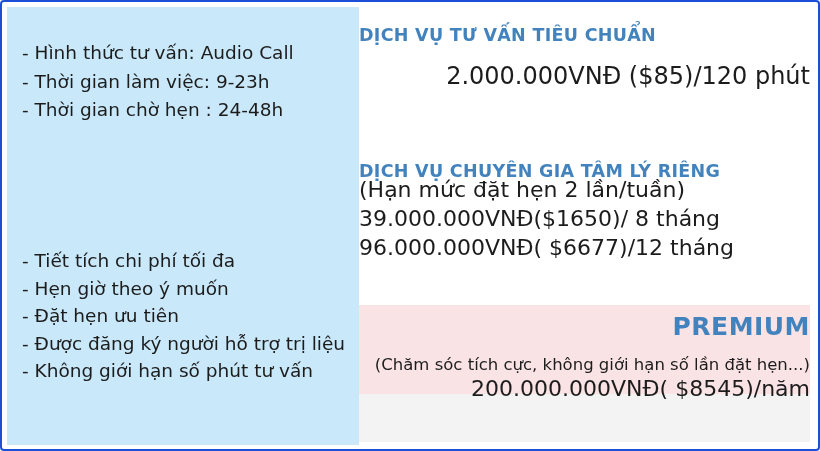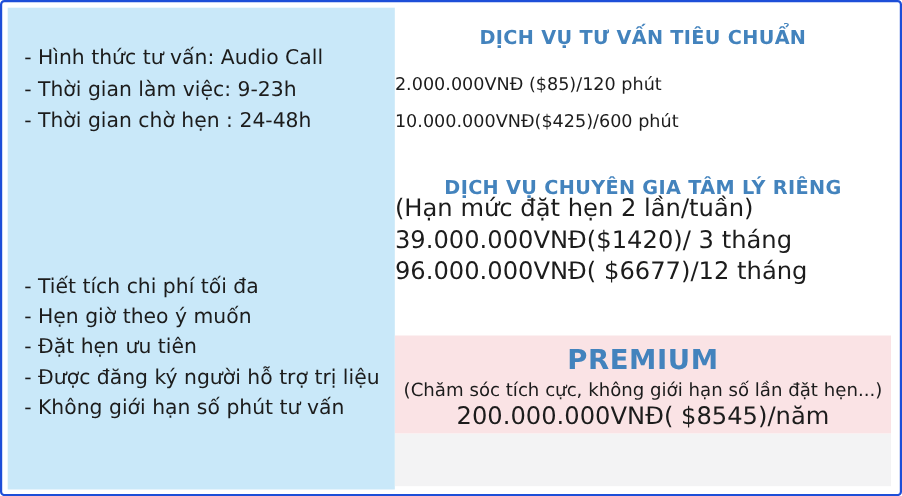--- a/index.html
+++ b/index.html
@@ -37,54 +37,54 @@
 
   
   .right-panel{
     position:absolute;
     left:357px;top:2px;
     width:451px;height:447px;
     background:#ffffff;
   }
   .sec-title{
     position:absolute;left:0;width:100%;
-    text-align:center;
+    text-align:left;
     color:#4383bd;
     font-weight:bold;
     font-size:17.5px;
     letter-spacing:0.3px;
   }
   .std-title{top:21px;}
   .std-prices{
     position:absolute;left:0;top:56px;width:100%;
-    text-align:left;
-    font-size:16px;line-height:33px;
+    text-align:right;
+    font-size:24px;line-height:33px;
     color:#1c1c1c;
   }
   .exp-title{top:157px;}
   .exp-lines{
     position:absolute;left:0;top:171px;width:100%;
     text-align:left;
     font-size:22px;line-height:29px;
     color:#1c1c1c;
   }
 
   
   .premium-block{
     position:absolute;left:0;top:301px;width:100%;height:89px;
     background:#fae3e5;
-    text-align:center;
+    text-align:right;
     padding-top:7px;
   }
   .premium-title{
     color:#4383bd;font-weight:bold;font-size:25px;line-height:30px;
     letter-spacing:0.5px;
   }
   .premium-note{
-    font-size:16.5px;line-height:21px;color:#1c1c1c;margin-top:2px;
+    font-size:16.5px;line-height:21px;color:#1c1c1c;margin-top:12px;
     white-space:nowrap;
   }
   .premium-price{
     font-size:22px;line-height:26px;color:#1c1c1c;margin-top:1px;
   }
 
   
   .footer-band{
     position:absolute;left:0;top:390px;width:100%;height:48px;
     background:#f3f3f4;
@@ -108,27 +108,26 @@
       <div class="panel-line">- Được đăng ký người hỗ trợ trị liệu</div>
       <div class="panel-line">- Không giới hạn số phút tư vấn</div>
     </div>
   </div>
 
   <div class="right-panel">
 
     <div class="sec-title std-title">DỊCH VỤ TƯ VẤN TIÊU CHUẨN</div>
     <div class="std-prices">
       <div>2.000.000VNĐ ($85)/120 phút</div>
-      <div>10.000.000VNĐ($425)/600 phút</div>
     </div>
 
     <div class="sec-title exp-title">DỊCH VỤ CHUYÊN GIA TÂM LÝ RIÊNG</div>
     <div class="exp-lines">
       <div>(Hạn mức đặt hẹn 2 lần/tuần)</div>
-      <div>39.000.000VNĐ($1420)/ 3 tháng</div>
+      <div>39.000.000VNĐ($1650)/ 8 tháng</div>
       <div>96.000.000VNĐ( $6677)/12 tháng</div>
     </div>
 
     <div class="footer-band"></div>
 
     <div class="premium-block">
       <div class="premium-title">PREMIUM</div>
       <div class="premium-note">(Chăm sóc tích cực, không giới hạn số lần đặt hẹn...)</div>
       <div class="premium-price">200.000.000VNĐ( $8545)/năm</div>
     </div>

